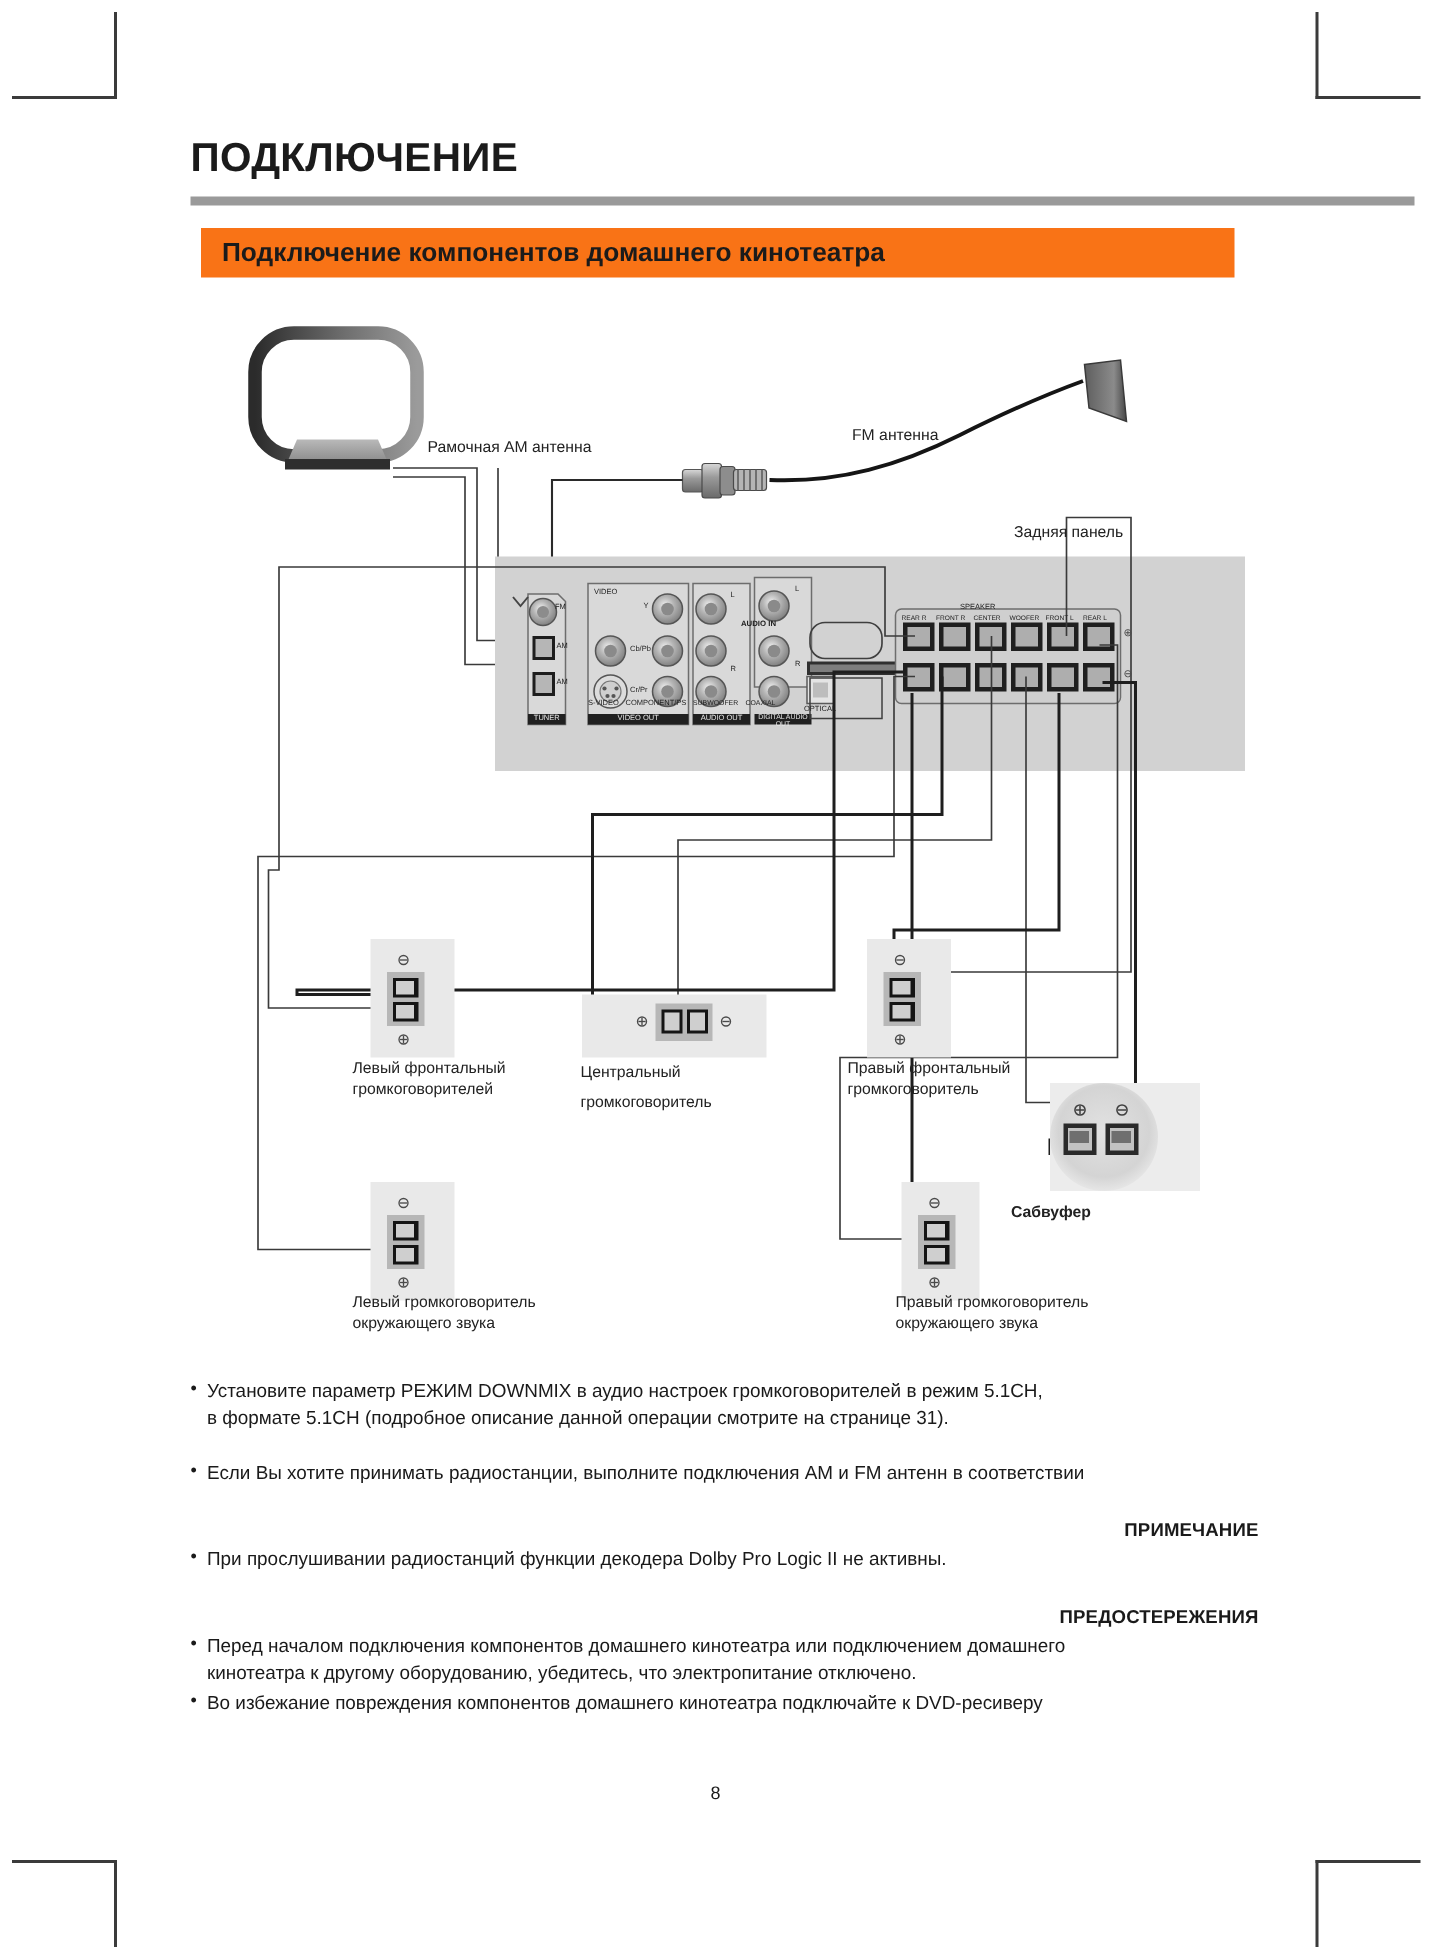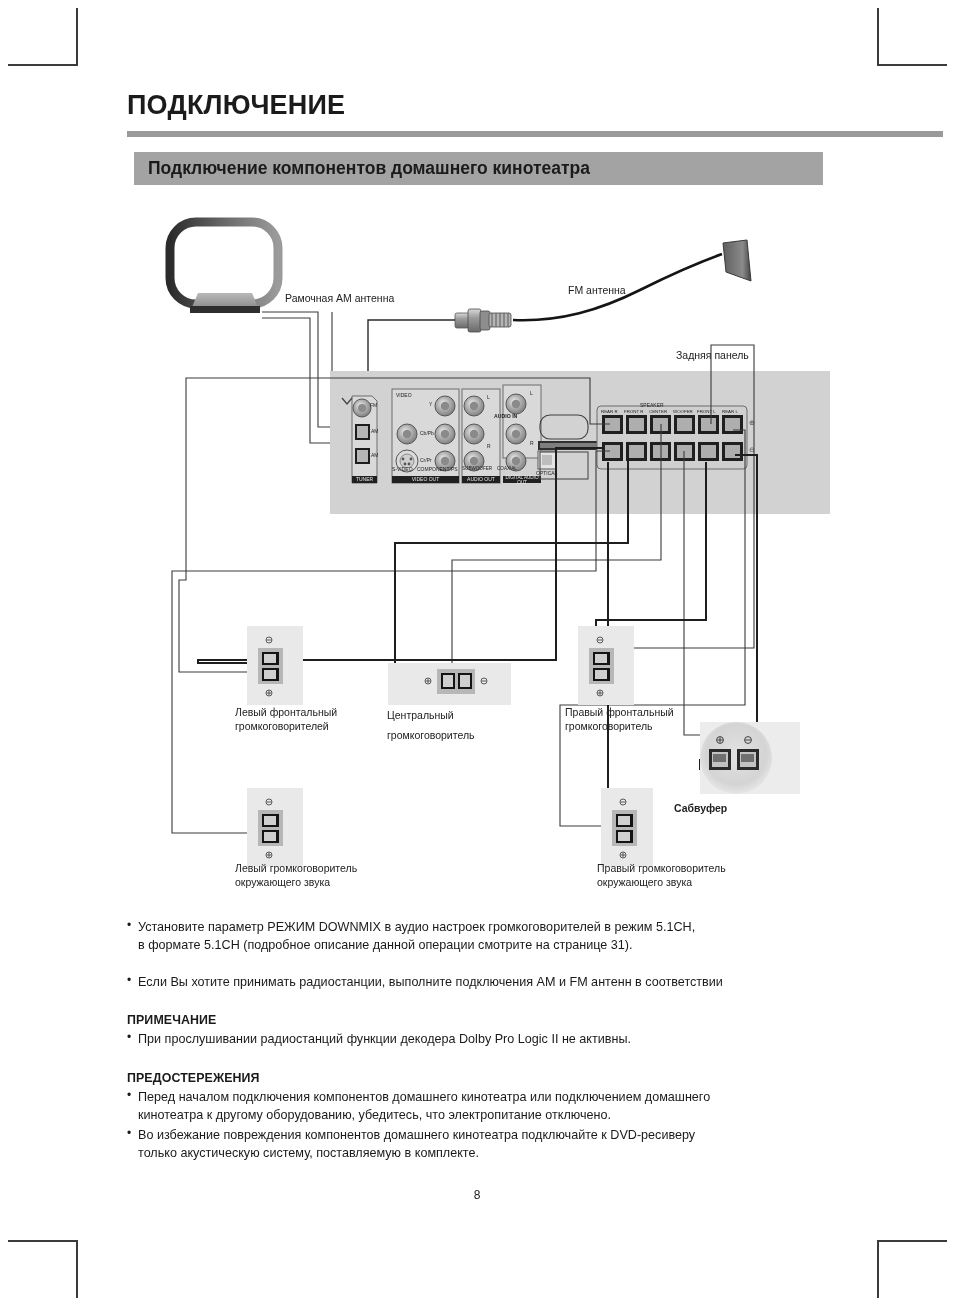--- a/index.html
+++ b/index.html
@@ -23,40 +23,40 @@
     position:absolute;left:127px;top:90px;
     font-size:27px;font-weight:bold;letter-spacing:.2px;
     color:#1b1b1b;
   }
   .title-rule{
     position:absolute;left:127px;top:131px;width:816px;height:6px;
     background:#9a9a9a;
   }
   .section-bar{
     position:absolute;left:134px;top:152px;width:689px;height:33px;
-    background:#a3a3a3;
+    background:#f97316;
   }
   .section-bar span{
     position:absolute;left:14px;top:6px;
     font-size:17.5px;font-weight:bold;color:#1b1b1b;
   }
 
   
   .diagram{position:absolute;left:0;top:0;width:954px;height:900px;}
   .diagram svg{position:absolute;left:0;top:0;}
 
   .lbl{position:absolute;font-size:10.5px;color:#222;line-height:1.32;white-space:pre-line;}
 
   
   .body-wrap{position:absolute;left:127px;top:918px;width:712px;}
   .bullet{position:relative;padding-left:11px;font-size:12.6px;line-height:1.44;margin-bottom:2px;}
   .bullet:before{content:"•";position:absolute;left:0;top:-1px;font-size:12px;}
   .bullet .ind{display:block;}
   .gap{height:17px;}
-  .sub-head{font-size:12.4px;font-weight:bold;margin-top:4px;margin-bottom:3px;letter-spacing:.1px;}
+  .sub-head{font-size:12.4px;font-weight:bold;margin-top:4px;margin-bottom:3px;letter-spacing:.1px;text-align:right;}
   .page-num{
     position:absolute;left:0;top:1188px;width:954px;text-align:center;
     font-size:12px;color:#1b1b1b;
   }
 </style>
 </head>
 <body>
 
 <div class="page">
 
@@ -432,18 +432,17 @@
 
     <div style="height:16px;"></div>
 
     <div class="sub-head">ПРЕДОСТЕРЕЖЕНИЯ</div>
     <div class="bullet">
       <span class="ind">Перед началом подключения компонентов домашнего кинотеатра или подключением домашнего</span>
       <span class="ind">кинотеатра к другому оборудованию, убедитесь, что электропитание отключено.</span>
     </div>
     <div class="bullet">
       <span class="ind">Во избежание повреждения компонентов домашнего кинотеатра подключайте к DVD-ресиверу</span>
-      <span class="ind">только акустическую систему, поставляемую в комплекте.</span>
     </div>
   </div>
 
   <div class="page-num">8</div>
 </div>
 
 </body></html>

